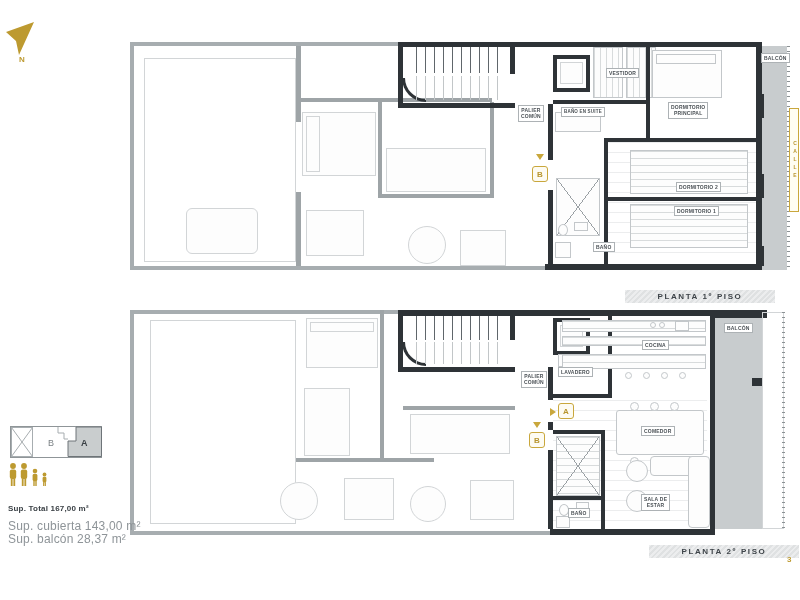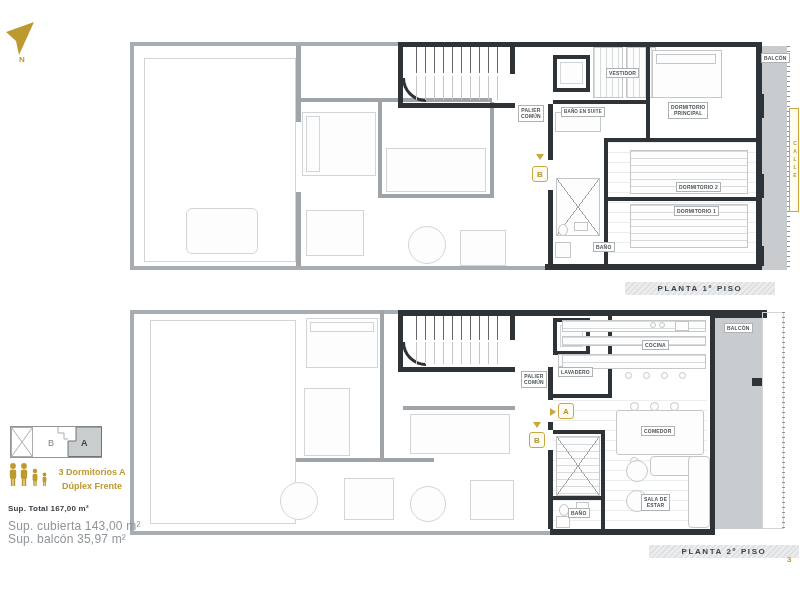--- a/index.html
+++ b/index.html
@@ -131,21 +131,21 @@
       <div>PRINCIPAL</div>
     </div>
     <div class="lbl" style="left:546px;top:140px;">DORMITORIO 2</div>
     <div class="lbl" style="left:544px;top:164px;">DORMITORIO 1</div>
     <div class="lbl" style="left:463px;top:200px;">BAÑO</div>
 
     <div class="tri-down" style="left:406px;top:112px;"></div>
     <div class="mk" style="left:402px;top:124px;">B</div>
   </div>
 
-  <div class="band" style="left:625px;top:282px;">PLANTA 1º PISO</div>
+  <div class="band" style="left:625px;top:290px;">PLANTA 1º PISO</div>
 
   <div class="street">CALLE</div>
 
   <div class="abs" style="left:130px;top:310px;width:662px;height:232px;">
     <div class="frame" style="left:0;top:0;width:585px;height:225px;"></div>
     <div class="f lt" style="left:20px;top:10px;width:146px;height:204px;background:transparent;"></div>
 
     <div class="f lt" style="left:176px;top:8px;width:72px;height:50px;"></div>
     <div class="f lt" style="left:180px;top:12px;width:64px;height:10px;"></div>
     <div class="f lt" style="left:174px;top:78px;width:46px;height:68px;"></div>
@@ -267,23 +267,19 @@
       <rect x="24.6" y="10.8" width="4.8" height="7.4" rx="1.6"></rect>
       <rect x="25.3" y="17.8" width="1.4" height="5.2"></rect>
       <rect x="27.3" y="17.8" width="1.4" height="5.2"></rect>
       <circle cx="36.5" cy="11.5" r="1.9"></circle>
       <rect x="34.6" y="13.8" width="3.8" height="5.6" rx="1.3"></rect>
       <rect x="35.1" y="19.1" width="1.2" height="3.9"></rect>
       <rect x="36.7" y="19.1" width="1.2" height="3.9"></rect>
     </g>
   </svg>
 
-  <div class="unit-title">
-    <div>3 Dormitorios A</div>
-    <div>Dúplex Frente</div>
-  </div>
 
   <div class="sup-bold" style="left:8px;top:504px;">Sup. Total 167,00 m²</div>
   <div class="sup" style="left:8px;top:519px;">Sup. cubierta  143,00 m²</div>
-  <div class="sup" style="left:8px;top:532px;">Sup. balcón  35,97 m²</div>
+  <div class="sup" style="left:8px;top:532px;">Sup. balcón  28,37 m²</div>
 
   <div class="pagenum">3</div>
 </div>
 
 </body></html>

